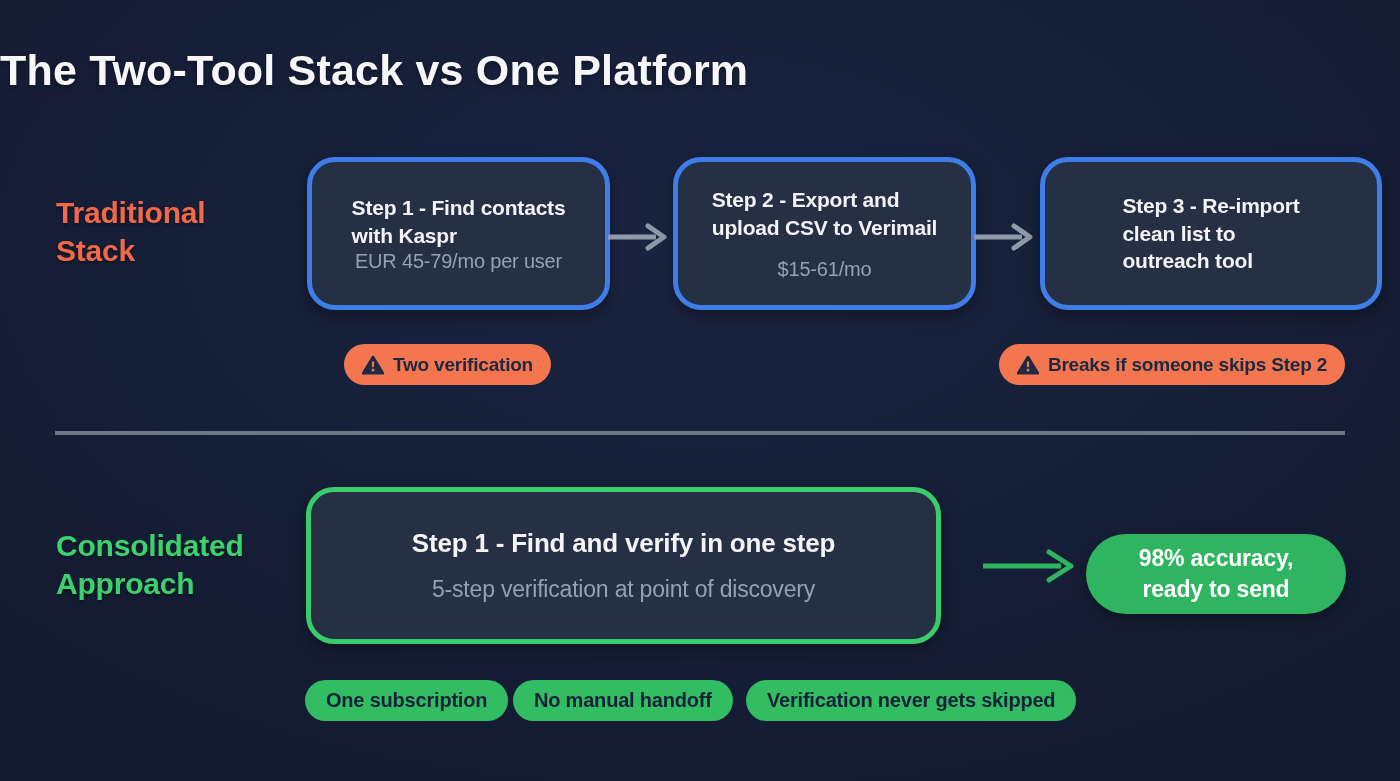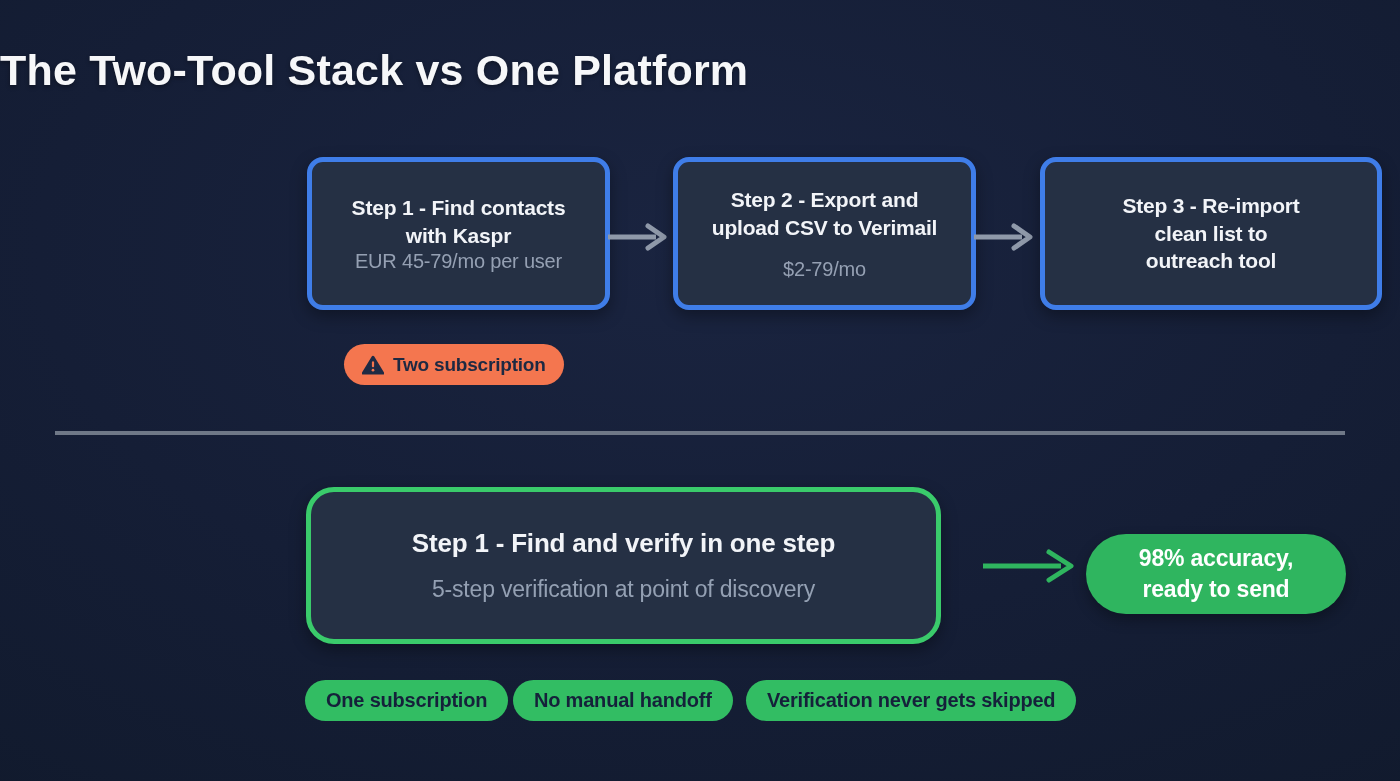--- a/index.html
+++ b/index.html
@@ -22,23 +22,23 @@
   .row-label {
     position:absolute; left:56px; font-size:30px; font-weight:800;
     line-height:1.27; white-space:pre-line; letter-spacing:-0.2px;
     text-shadow:0 2px 3px rgba(0,0,0,0.4);
   }
   .row-label.traditional { top:194px; color:#f2694a; }
   .row-label.consolidated { top:527px; color:#3dd16e; }
 
   .step-box {
     position:absolute; top:157px; height:153px; width:303px;
-    background:#253044; border:5px solid #3f7de8; border-radius:16px;
+    background:#253044; border:5px solid #3f7de8; border-radius:28px;
     display:flex; flex-direction:column; align-items:center; justify-content:center;
-    text-align:center; padding:0 0;
+    padding:0 0;
     box-shadow:0 6px 16px rgba(0,0,0,0.35);
   }
   #box1 { left:307px; } #box2 { left:673px;gap:17px; } #box3 { left:1040px; width:342px; }
   .step-title {
     color:#f2f4f8; font-weight:700; font-size:21px; line-height:1.33;
     white-space:pre-line; letter-spacing:-0.2px;
   }
   .step-sub { color:#95a0b3; font-size:20px; letter-spacing:-0.2px; }
 
   .gray-arrow { position:absolute; top:219px; }
@@ -85,62 +85,74 @@
   }
   #okpill1 { left:305px; } #okpill2 { left:513px; } #okpill3 { left:746px; }
 </style>
 </head>
 <body>
 
 <div class="canvas">
 
   <div class="page-title">The Two-Tool Stack vs One Platform</div>
 
+  <div class="row-label traditional">Traditional
+Stack</div>
 
   <div class="step-box" id="box1">
     <div class="step-title">Step 1 - Find contacts
 with Kaspr</div>
     <div class="step-sub">EUR 45-79/mo per user</div>
   </div>
 
   <svg class="gray-arrow" id="garrow1" width="72" height="36" viewBox="0 0 72 36">
     <line x1="4" y1="18" x2="52" y2="18" stroke="#8f99a9" stroke-width="5"></line>
     <path d="M44 7 L60 18 L44 29" fill="none" stroke="#8f99a9" stroke-width="5" stroke-linecap="round" stroke-linejoin="round"></path>
   </svg>
 
   <div class="step-box" id="box2">
     <div class="step-title">Step 2 - Export and
 upload CSV to Verimail</div>
-    <div class="step-sub">$2-79/mo</div>
+    <div class="step-sub">$15-61/mo</div>
   </div>
 
   <svg class="gray-arrow" id="garrow2" width="72" height="36" viewBox="0 0 72 36">
     <line x1="4" y1="18" x2="52" y2="18" stroke="#8f99a9" stroke-width="5"></line>
     <path d="M44 7 L60 18 L44 29" fill="none" stroke="#8f99a9" stroke-width="5" stroke-linecap="round" stroke-linejoin="round"></path>
   </svg>
 
   <div class="step-box" id="box3">
     <div class="step-title">Step 3 - Re-import
 clean list to
 outreach tool</div>
   </div>
 
   <div class="warn-badge" id="wbadge1">
     <svg width="22" height="20" viewBox="0 0 22 20">
       <polygon points="11,2 21,18.3 1,18.3" fill="#1e2a44" stroke="#1e2a44" stroke-width="2.6" stroke-linejoin="round"></polygon>
       <rect x="9.9" y="6.3" width="2.2" height="6" rx="1.1" fill="#f4764f"></rect>
       <circle cx="11" cy="15.2" r="1.35" fill="#f4764f"></circle>
     </svg>
-    <span>Two subscription</span>
+    <span>Two verification</span>
   </div>
 
 
+  <div class="warn-badge" id="wbadge3">
+    <svg width="22" height="20" viewBox="0 0 22 20">
+      <polygon points="11,2 21,18.3 1,18.3" fill="#1e2a44" stroke="#1e2a44" stroke-width="2.6" stroke-linejoin="round"></polygon>
+      <rect x="9.9" y="6.3" width="2.2" height="6" rx="1.1" fill="#f4764f"></rect>
+      <circle cx="11" cy="15.2" r="1.35" fill="#f4764f"></circle>
+    </svg>
+    <span>Breaks if someone skips Step 2</span>
+  </div>
 
   <div class="divider"></div>
 
+  <div class="row-label consolidated">Consolidated
+Approach</div>
 
   <div class="one-box">
     <div class="one-title">Step 1 - Find and verify in one step</div>
     <div class="one-sub">5-step verification at point of discovery</div>
   </div>
 
   <svg class="green-arrow" width="104" height="48" viewBox="0 0 104 48">
     <line x1="0" y1="24" x2="78" y2="24" stroke="#2fb55f" stroke-width="5"></line>
     <path d="M66 10 L88 24 L66 38" fill="none" stroke="#2fb55f" stroke-width="5" stroke-linecap="round" stroke-linejoin="round"></path>
   </svg>

